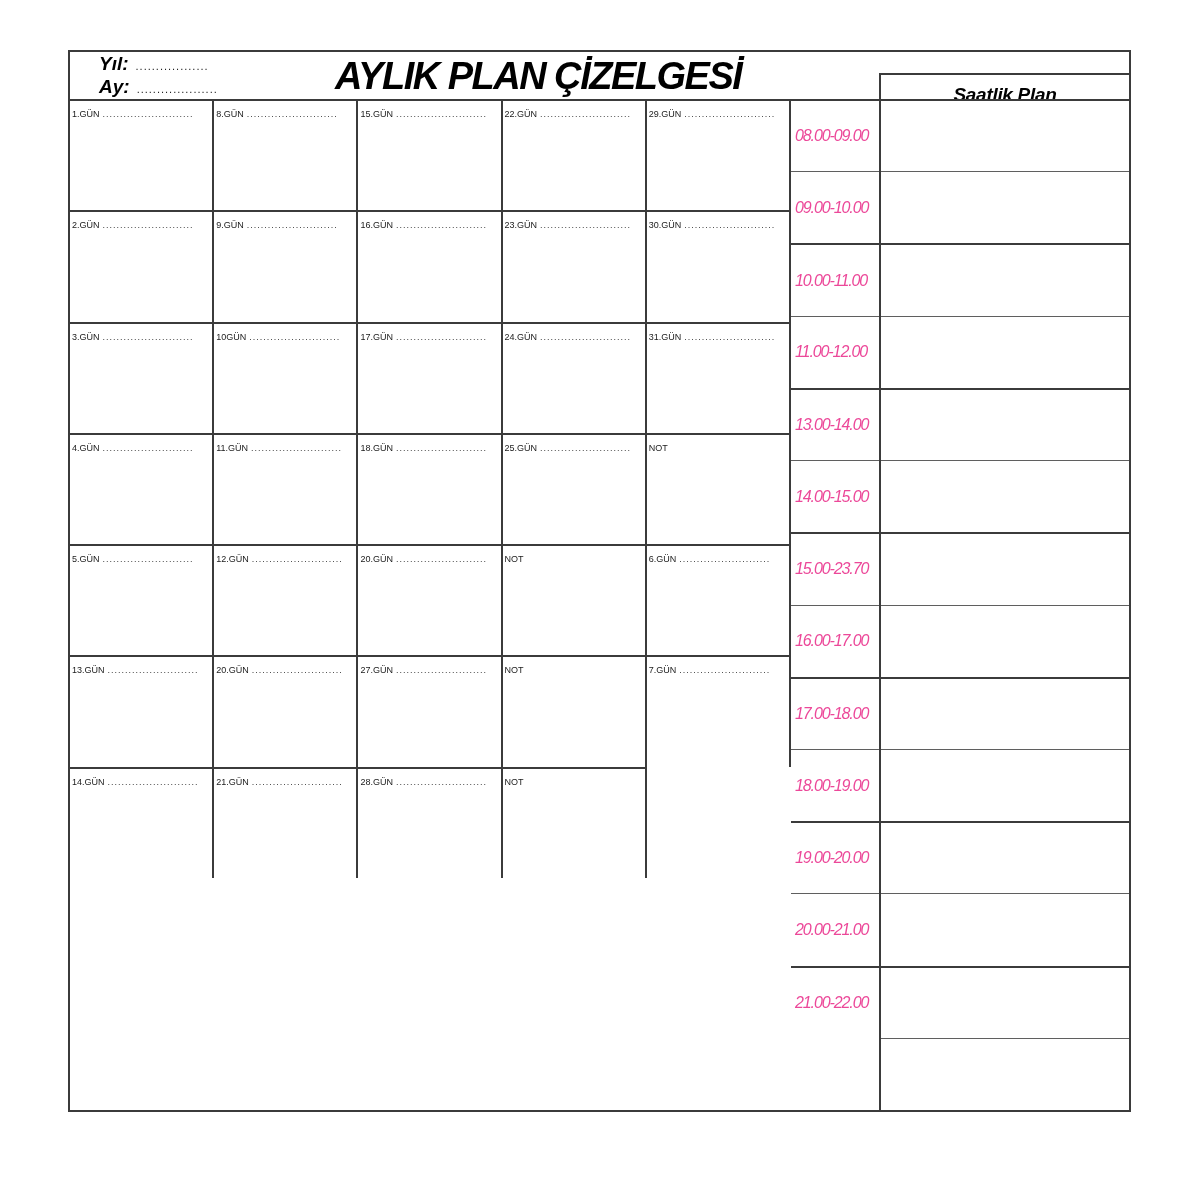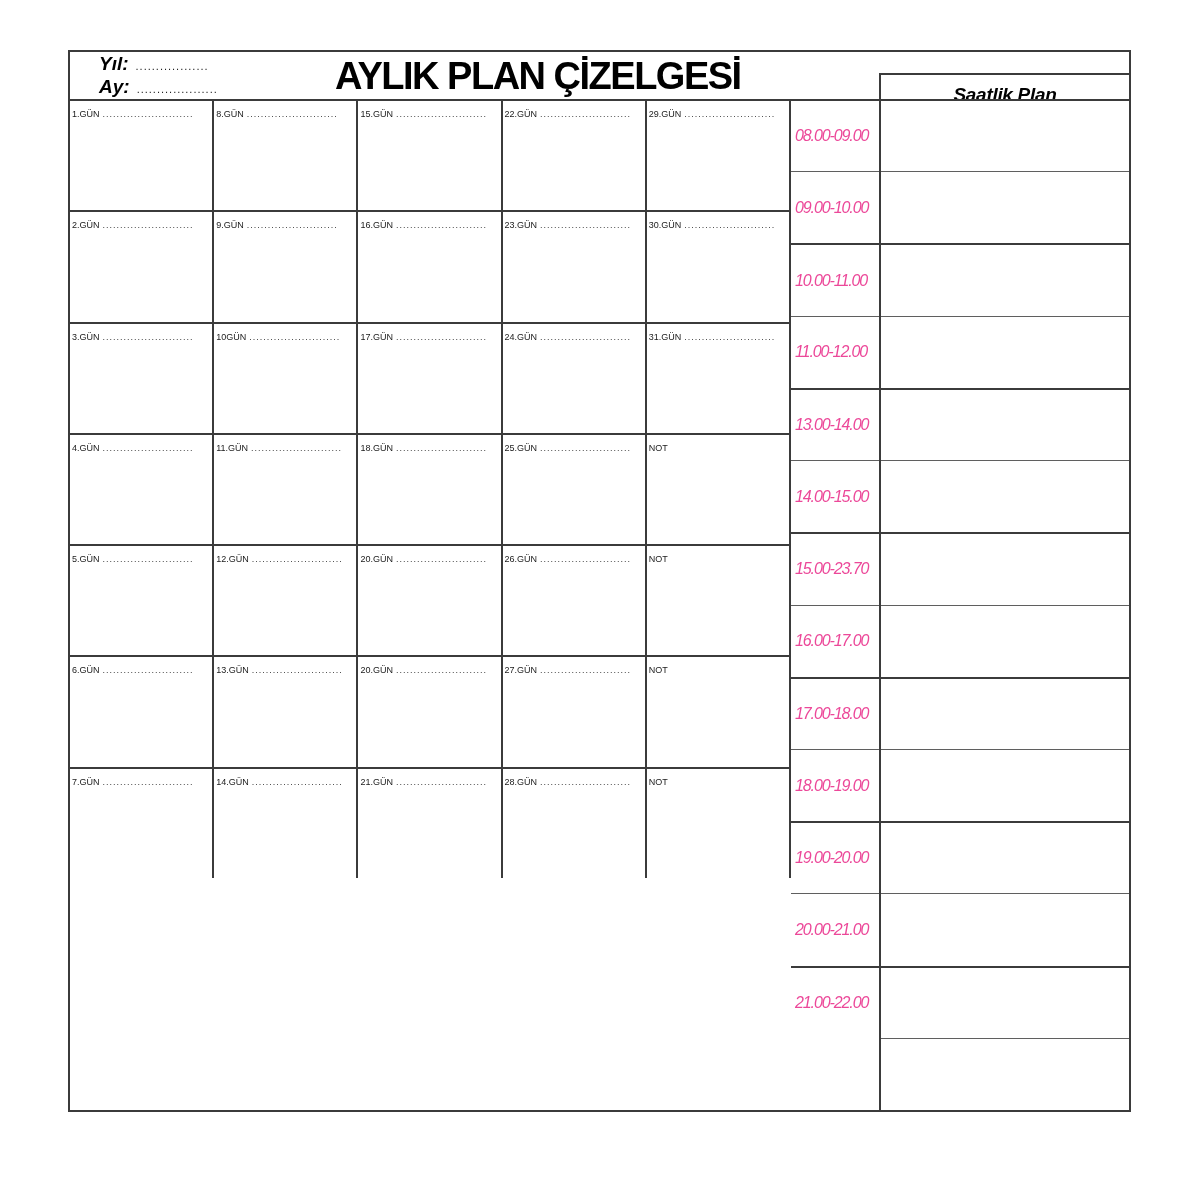--- a/index.html
+++ b/index.html
@@ -20,21 +20,21 @@
     border:2px solid var(--line-dark);background:var(--bg);
   }
   
   .header-band{position:absolute;left:0;top:0;width:100%;height:47px;}
   .ym-block{position:absolute;left:6px;top:1px;margin-left:23px;}
   .ym-row{height:23px;display:flex;align-items:baseline;white-space:nowrap;}
   .ym-label{font-style:italic;font-weight:bold;font-size:19px;line-height:22px;}
   .ym-dots{font-size:11px;letter-spacing:1px;margin-left:7px;color:#222;}
   .title{
     position:absolute;left:265px;top:0;height:47px;line-height:49px;
-    font-weight:bold;font-size:38px;letter-spacing:-1.5px;
+    font-style:italic;font-weight:bold;font-size:38px;letter-spacing:-1.5px;
     white-space:nowrap;
   }
   .saatlik-header{
     position:absolute;right:0;top:21px;width:250px;height:42px;
     border-top:2px solid var(--line-dark);border-left:2px solid var(--line-dark);
     display:flex;align-items:center;justify-content:center;
     font-style:italic;font-weight:bold;font-size:19px;letter-spacing:-0.3px;
   }
   
   .day-grid{
@@ -106,21 +106,20 @@
       <div class="day-cell"><span class="day-cell-label">24.GÜN</span><span class="day-cell-write-line">..........................</span></div>
       <div class="day-cell"><span class="day-cell-label">31.GÜN</span><span class="day-cell-write-line">..........................</span></div>
       <div class="day-cell"><span class="day-cell-label">4.GÜN</span><span class="day-cell-write-line">..........................</span></div>
       <div class="day-cell"><span class="day-cell-label">11.GÜN</span><span class="day-cell-write-line">..........................</span></div>
       <div class="day-cell"><span class="day-cell-label">18.GÜN</span><span class="day-cell-write-line">..........................</span></div>
       <div class="day-cell"><span class="day-cell-label">25.GÜN</span><span class="day-cell-write-line">..........................</span></div>
       <div class="day-cell"><span class="day-cell-label">NOT</span></div>
       <div class="day-cell"><span class="day-cell-label">5.GÜN</span><span class="day-cell-write-line">..........................</span></div>
       <div class="day-cell"><span class="day-cell-label">12.GÜN</span><span class="day-cell-write-line">..........................</span></div>
       <div class="day-cell"><span class="day-cell-label">20.GÜN</span><span class="day-cell-write-line">..........................</span></div>
-      <div class="day-cell"><span class="day-cell-label">26.GÜN</span><span class="day-cell-write-line">..........................</span></div>
       <div class="day-cell"><span class="day-cell-label">NOT</span></div>
       <div class="day-cell"><span class="day-cell-label">6.GÜN</span><span class="day-cell-write-line">..........................</span></div>
       <div class="day-cell"><span class="day-cell-label">13.GÜN</span><span class="day-cell-write-line">..........................</span></div>
       <div class="day-cell"><span class="day-cell-label">20.GÜN</span><span class="day-cell-write-line">..........................</span></div>
       <div class="day-cell"><span class="day-cell-label">27.GÜN</span><span class="day-cell-write-line">..........................</span></div>
       <div class="day-cell"><span class="day-cell-label">NOT</span></div>
       <div class="day-cell"><span class="day-cell-label">7.GÜN</span><span class="day-cell-write-line">..........................</span></div>
       <div class="day-cell"><span class="day-cell-label">14.GÜN</span><span class="day-cell-write-line">..........................</span></div>
       <div class="day-cell"><span class="day-cell-label">21.GÜN</span><span class="day-cell-write-line">..........................</span></div>
       <div class="day-cell"><span class="day-cell-label">28.GÜN</span><span class="day-cell-write-line">..........................</span></div>

